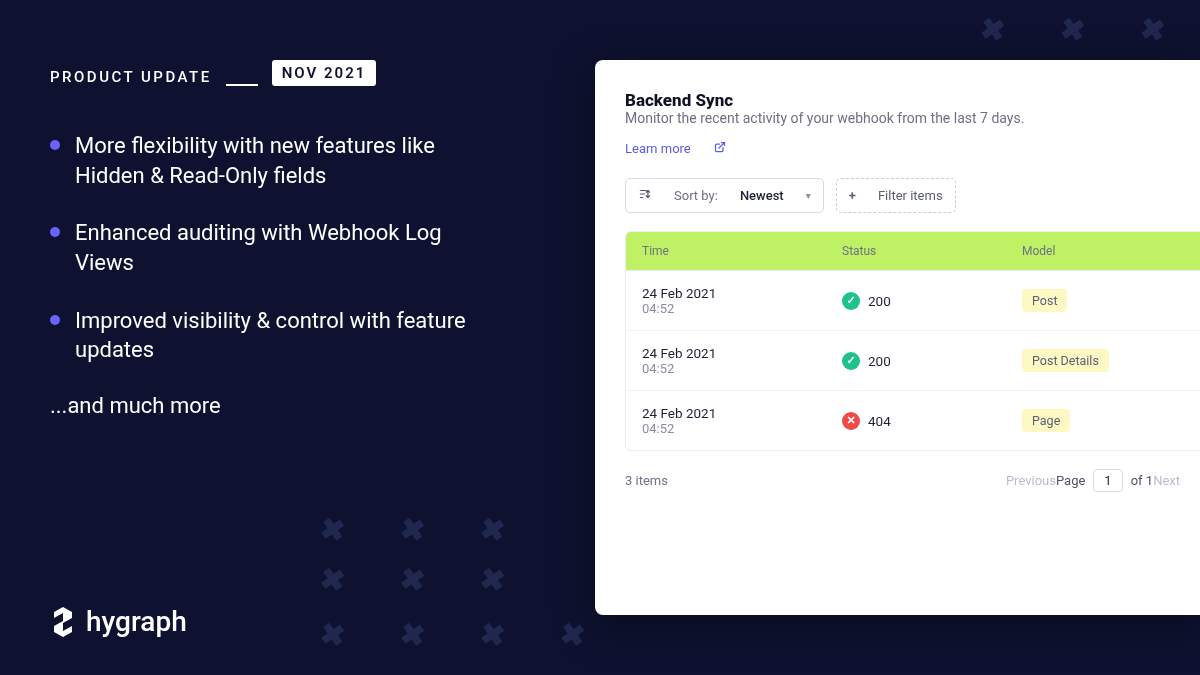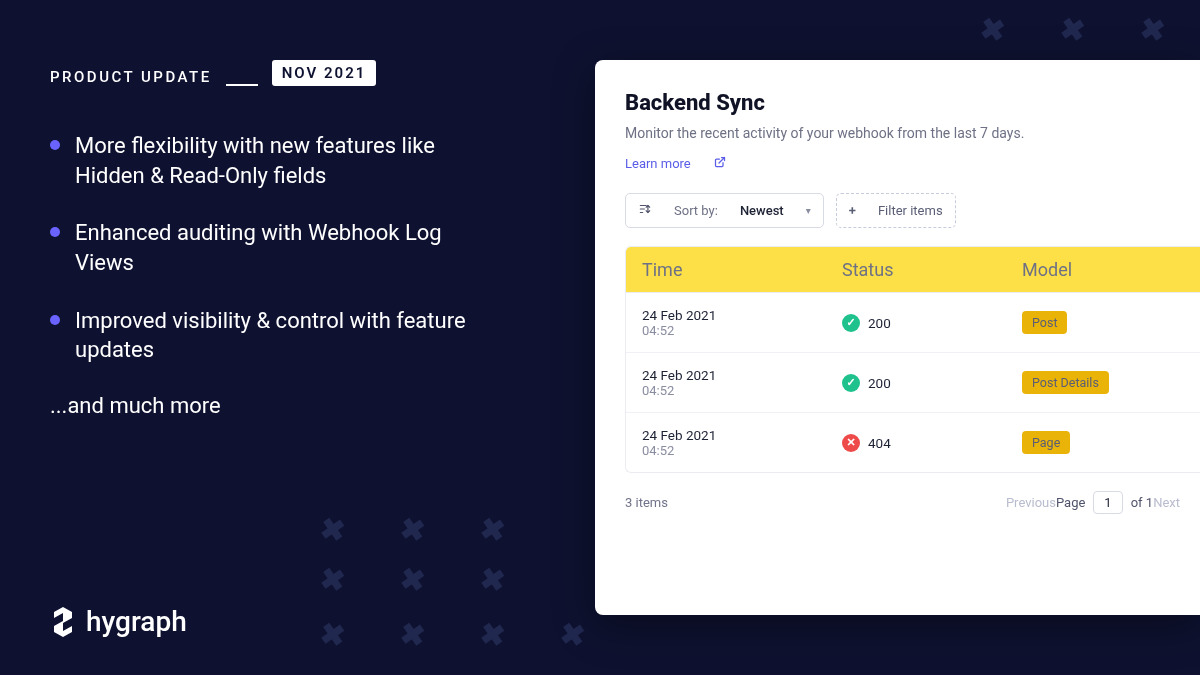--- a/index.html
+++ b/index.html
@@ -98,24 +98,23 @@
     top: 60px;
     width: 605px;
     height: 555px;
     background: #fff;
     border-radius: 8px 0 0 8px;
     color: #1e2235;
     padding: 30px 0 20px 30px;
     box-shadow: 0 10px 40px rgba(0,0,0,0.4);
   }
   .panel h2 {
-    font-size: 22px;
+    font-size: 17px;
     font-weight: 800;
     color: #101225;
-    margin-bottom: 10px;
   }
   .panel .sub {
     font-size: 14px;
     color: #6e7185;
     margin-bottom: 12px;
   }
   .panel .learn {
     font-size: 13px;
     color: #5a5de8;
     display: inline-flex;
@@ -149,22 +148,22 @@
     border-right: none;
     border-radius: 6px 0 0 6px;
     overflow: hidden;
   }
   .thead, .trow {
     display: grid;
     grid-template-columns: 200px 180px 1fr;
     align-items: center;
   }
   .thead {
-    background: #fde047;
-    font-size: 18px;
+    background: #bef264;
+    font-size: 12px;
     color: #6e7185;
     padding: 12px 16px;
     border-bottom: 1px solid #ebecf2;
   }
   .trow {
     padding: 14px 16px;
     border-bottom: 1px solid #f0f1f6;
     font-size: 13.5px;
   }
   .trow:last-child { border-bottom: none; }
@@ -184,21 +183,21 @@
     align-items: center;
     justify-content: center;
     color: #fff;
     font-size: 11px;
     font-weight: 700;
   }
   .status-icon.ok { background: #1fc28d; }
   .status-icon.err { background: #ef4a4a; }
   .model-pill {
     display: inline-block;
-    background: #eab308;
+    background: #fef9c3;
     color: #5a5e75;
     font-size: 12.5px;
     padding: 4px 10px;
     border-radius: 4px;
   }
   .footer {
     display: flex;
     align-items: center;
     justify-content: space-between;
     padding: 18px 20px 0 0;

